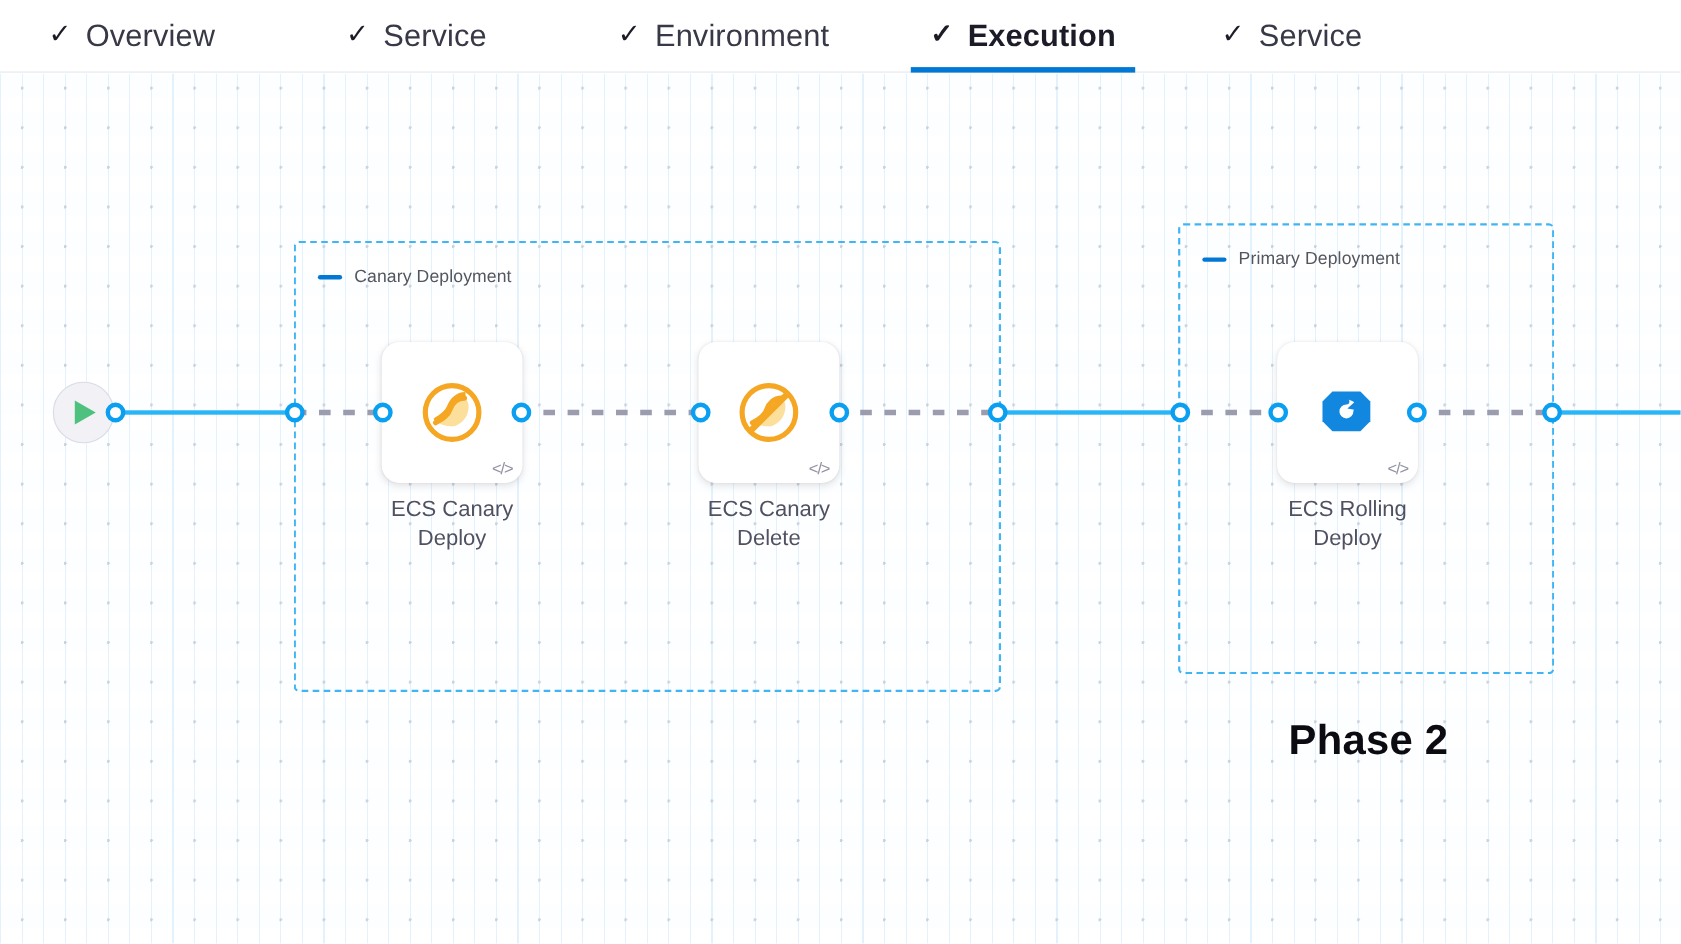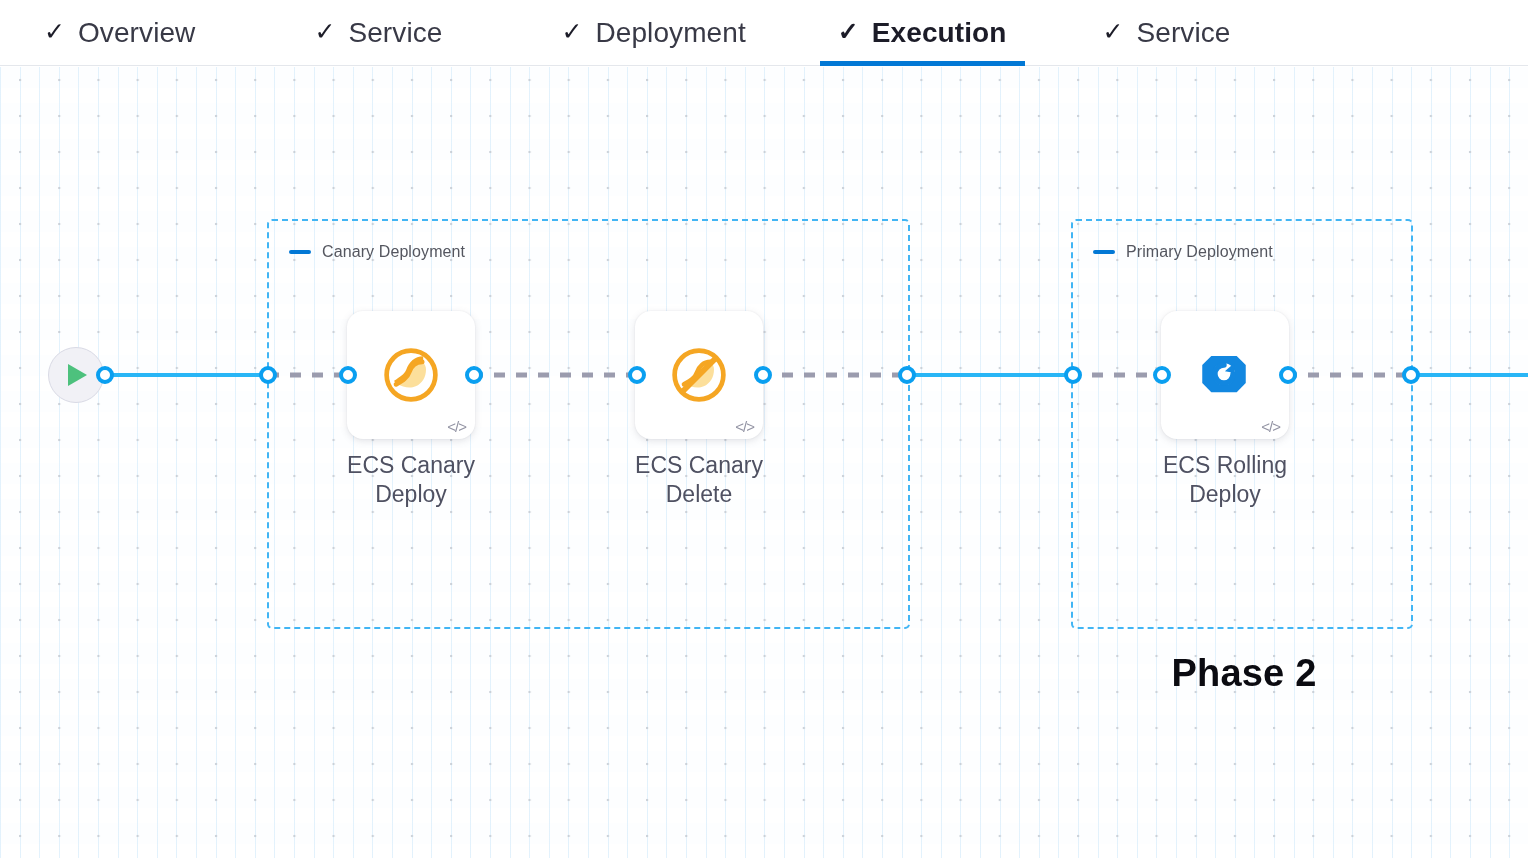--- a/index.html
+++ b/index.html
@@ -152,21 +152,21 @@
     line-height: 1;
     letter-spacing: -1px;
   }
   .node-label {
     position: absolute;
     top: 140px;
     left: 50%;
     transform: translateX(-50%);
     width: 220px;
     text-align: center;
-    font-size: 23px;
+    font-size: 20px;
     line-height: 1.28;
     color: #4f5162;
     white-space: pre-line;
   }
 
   
   .port {
     position: absolute;
     width: 18px; height: 18px;
     border-radius: 50%;
@@ -236,21 +236,21 @@
       <span class="tab-label">Overview</span>
     </div>
 
     <div class="tab" style="margin-left:83px;">
       <span class="tab-check">✓</span>
       <span class="tab-label">Service</span>
     </div>
 
     <div class="tab" style="margin-left:83px;">
       <span class="tab-check">✓</span>
-      <span class="tab-label">Deployment</span>
+      <span class="tab-label">Environment</span>
     </div>
 
     <div class="tab active" style="margin-left:56px;">
       <span class="tab-check">✓</span>
       <span class="tab-label">Execution</span>
     </div>
 
     <div class="tab" style="margin-left:60px;">
       <span class="tab-check">✓</span>
       <span class="tab-label">Service</span>
@@ -276,21 +276,21 @@
 
       <div class="link-solid" style="left:1410px; top:308px; width:120px;"></div>
 
       <div class="group" style="left:267px; top:152px; width:643px; height:410px;">
         <div class="group-header">
           <span class="collapse-icon"></span>
           <span class="group-title">Canary Deployment</span>
         </div>
       </div>
 
-      <div class="group" style="left:1071px; top:152px; width:342px; height:410px;">
+      <div class="group" style="left:1071px; top:136px; width:342px; height:410px;">
         <div class="group-header">
           <span class="collapse-icon"></span>
           <span class="group-title">Primary Deployment</span>
         </div>
       </div>
 
       <div class="node" style="left:347px; top:244px;">
         <span class="node-icon">
           <svg viewBox="0 0 64 64" width="60" height="60" aria-hidden="true">
             <circle cx="32" cy="32" r="26" fill="none" stroke="#f5a623" stroke-width="5"></circle>

